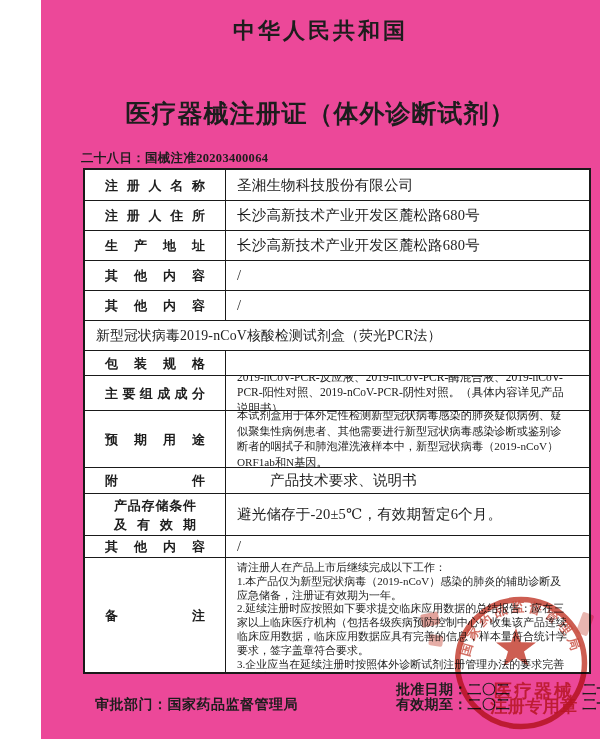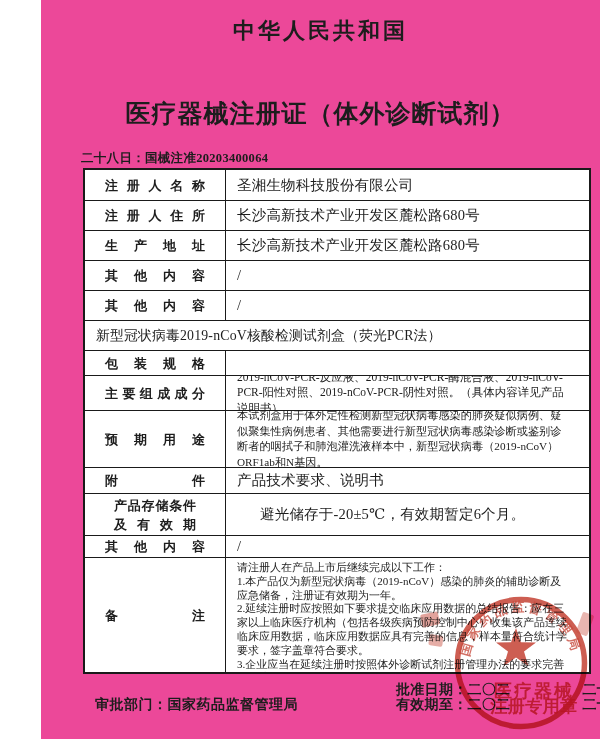--- a/index.html
+++ b/index.html
@@ -53,22 +53,22 @@
     flex:1;box-sizing:border-box;overflow:hidden;
     display:flex;flex-direction:column;justify-content:center;
     padding:2px 17px 2px 11px;
   }
   
   .row-registrant-name,.row-registrant-address,.row-production-address,
   .row-agent-name,.row-agent-address,.row-product-name{height:30px;}
   .row-packaging{height:25px;gap:28px;}
   .row-components{height:35px;}
   .row-intended-use{height:57px;}
-  .row-attachments{height:26px;}
-  .row-storage{height:42px;gap:23px;}
+  .row-attachments{height:26px;gap:33px;}
+  .row-storage{height:42px;}
   .row-other{height:22px;}
   .row-remarks{height:115px;}
   .row-storage .tlabel{padding:0 29px;}
   
   .trow .tvalue{font-size:14.5px;white-space:nowrap;letter-spacing:.2px;}
   .row-product-name .tvalue{font-size:13.8px;}
   .row-components .tvalue{font-size:11.5px;line-height:15.5px;white-space:normal;letter-spacing:0;}
   .row-intended-use .tvalue{font-size:11.2px;line-height:15.5px;white-space:normal;letter-spacing:0;}
   .row-remarks .tvalue{font-size:11px;line-height:13.8px;white-space:pre-line;letter-spacing:0;justify-content:flex-start;padding-top:3px;}
 

